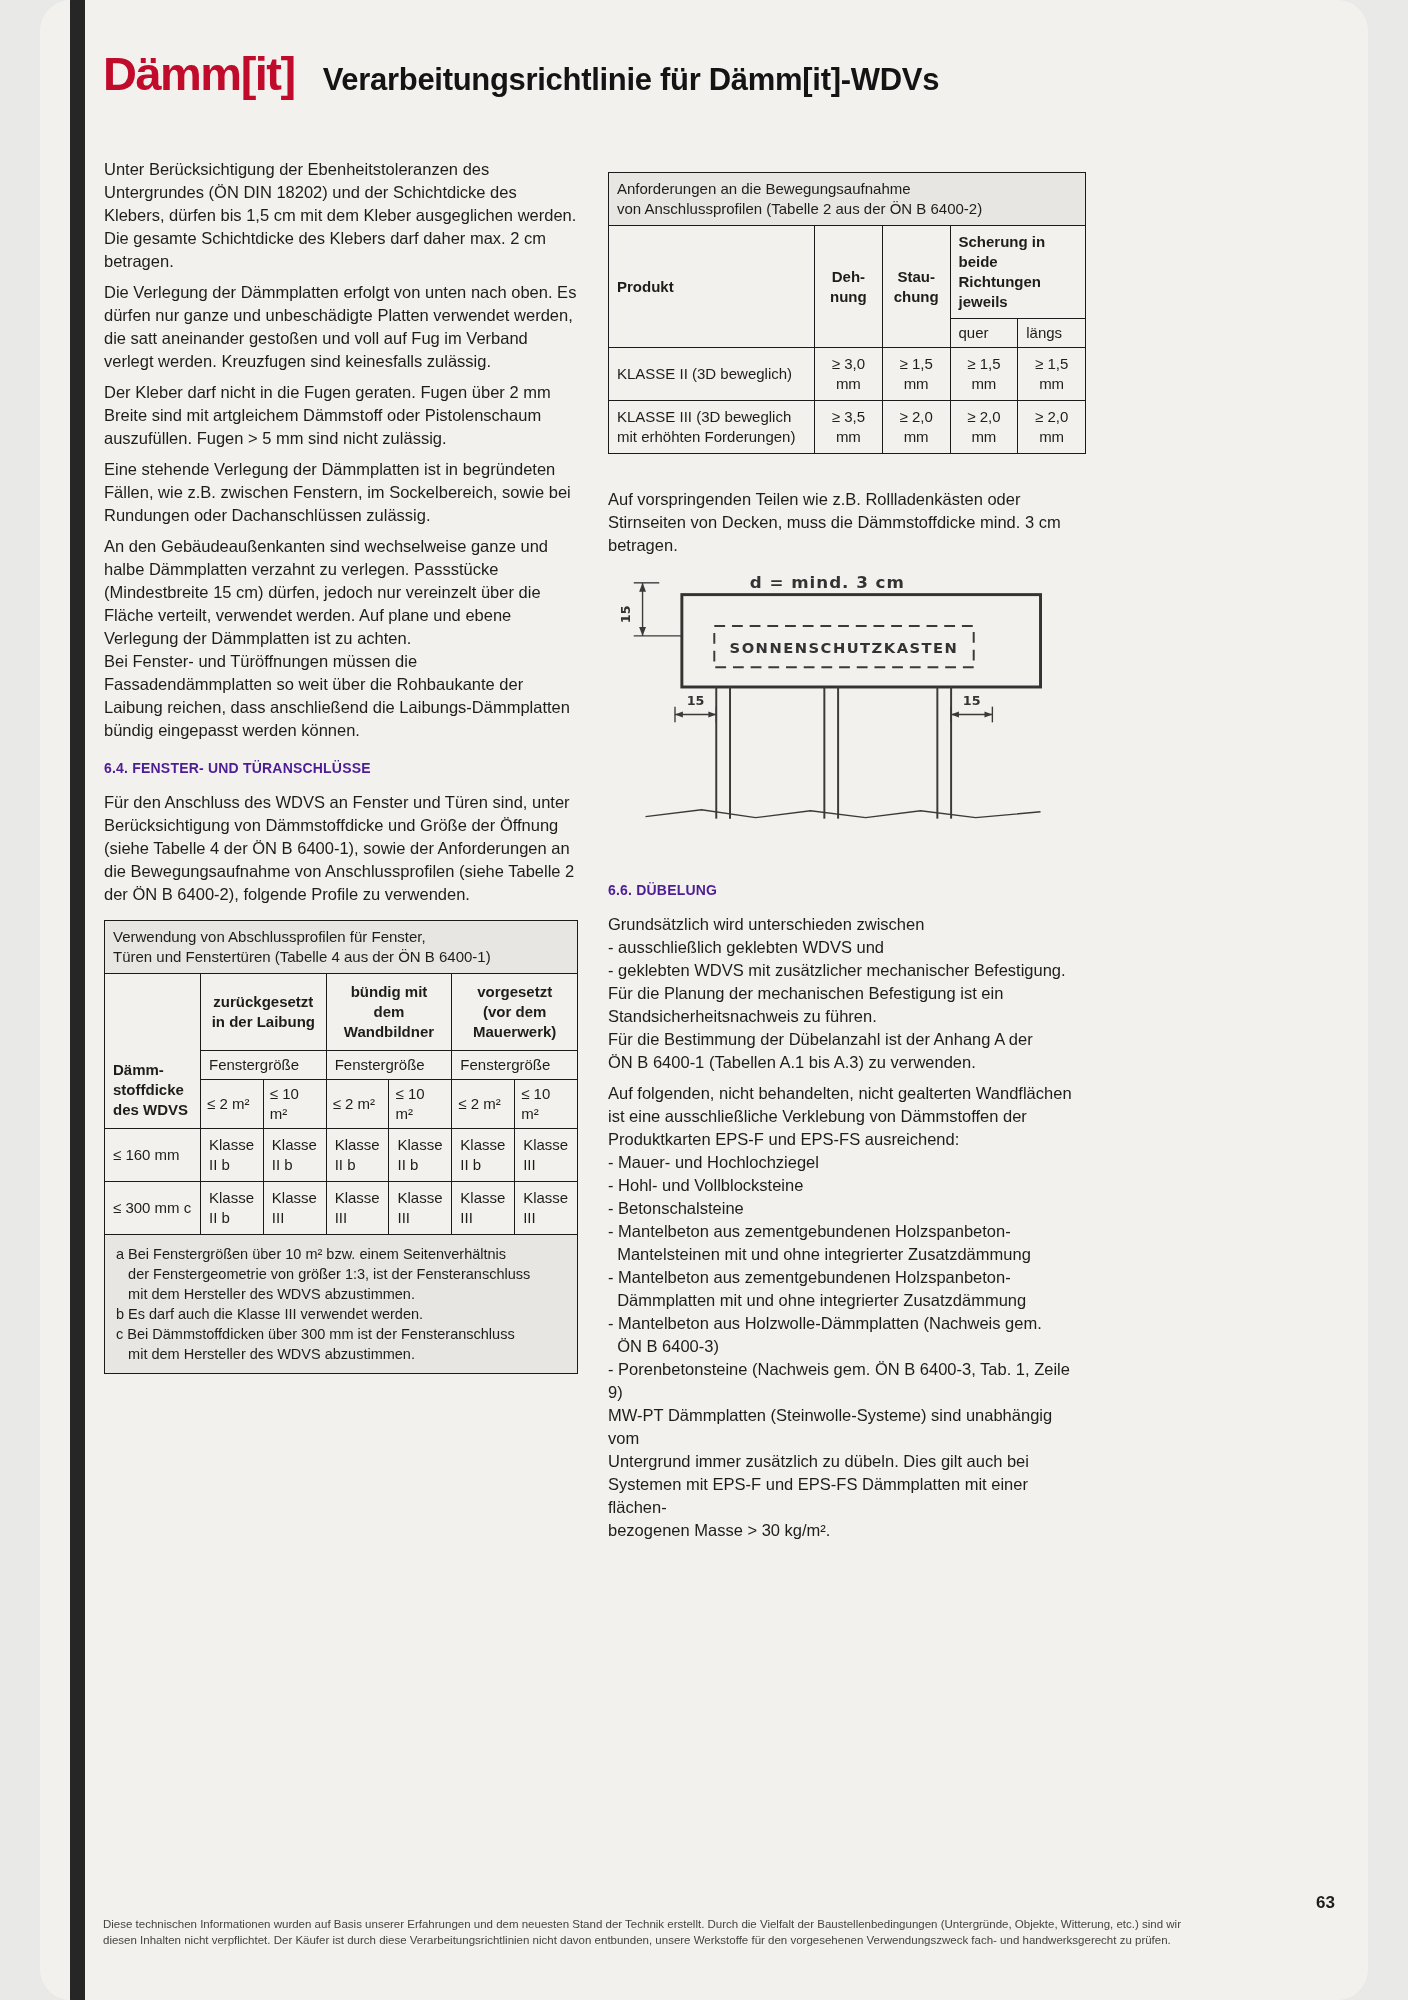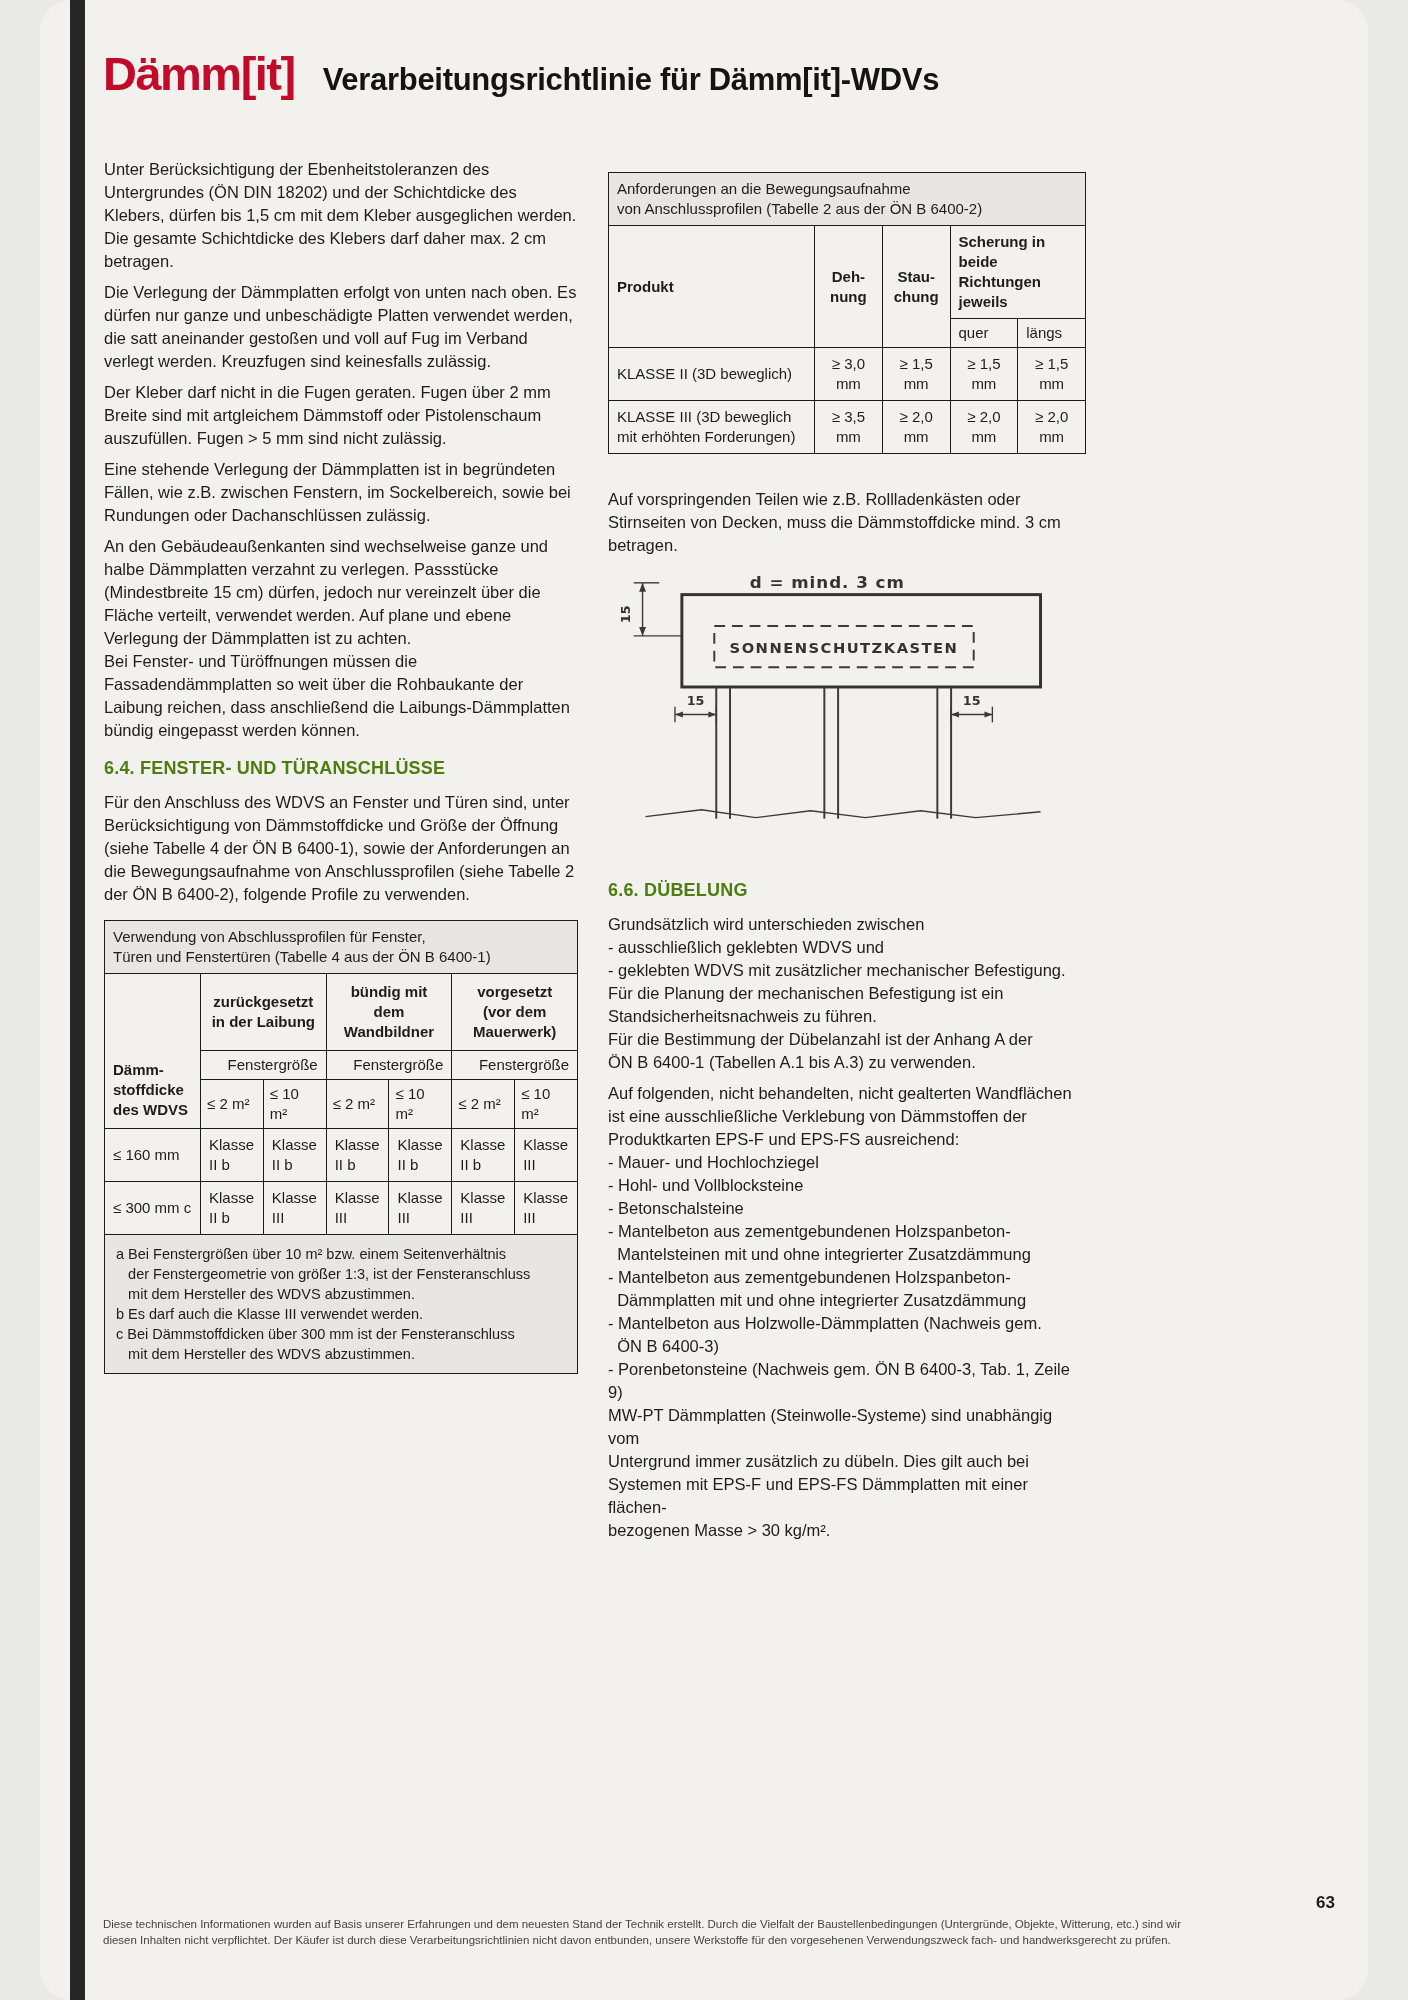--- a/index.html
+++ b/index.html
@@ -10,31 +10,31 @@
 
   .header { position:absolute; left:63px; top:46px; display:flex; align-items:baseline; gap:28px; }
   .logo { font-size:47px; font-weight:700; color:#c10b2b; letter-spacing:-1.5px; }
   .title { font-size:31px; font-weight:700; color:#141414; letter-spacing:-0.3px; }
 
   .col { position:absolute; font-size:16.5px; line-height:23px; color:#1d1d1b; }
   .col-left  { left:64px;  top:158px; width:474px; }
   .col-right { left:568px; top:172px; width:478px; }
   .col p { margin:0 0 8px; white-space:pre-line; }
   .col p.tight { margin-bottom:0; }
-  .section-heading { font-size:18px; font-weight:700; color:#4d7c0f; margin:15px 0 11px; letter-spacing:0.2px; }
+  .section-heading { font-size:14px; font-weight:700; color:#4c1d95; margin:15px 0 11px; letter-spacing:0.2px; }
 
   
   .doc-table { border-collapse:collapse; width:100%; table-layout:fixed; background:transparent; }
   .doc-table th, .doc-table td { border:1px solid #1b1b1b; font-size:15px; line-height:20px;
       padding:6px 8px; text-align:left; vertical-align:middle; font-weight:400; color:#1d1d1b; white-space:pre-line; }
   .tbl-title { background:#e7e6e2; font-weight:700; font-size:16px; line-height:22px; padding:9px 12px; }
   .profile-table { margin-top:14px; }
   .profile-table .colhead { font-weight:700; vertical-align:bottom; padding-bottom:8px; }
   .profile-table .grp { font-weight:700; text-align:center; padding:8px 4px; }
-  .profile-table .fg  { padding:4px 8px;text-align:right; }
+  .profile-table .fg  { padding:4px 8px; }
   .profile-table .sz  { padding:4px 6px; }
   .profile-table .cell { padding:6px 8px; }
   .profile-table .rowlabel { padding:6px 8px;margin-left:36px; }
   .profile-table .footnotes { background:#e7e6e2; font-size:14.5px; line-height:20px; padding:9px 11px; }
   .movement-table .prod { font-weight:700; }
   .movement-table .num-h { font-weight:700; text-align:center; padding:6px 3px; }
   .movement-table .scher { font-weight:700; padding:6px 8px; }
   .movement-table .subq { padding:4px 8px; }
   .movement-table .num { text-align:center; padding:6px 3px; }
 

